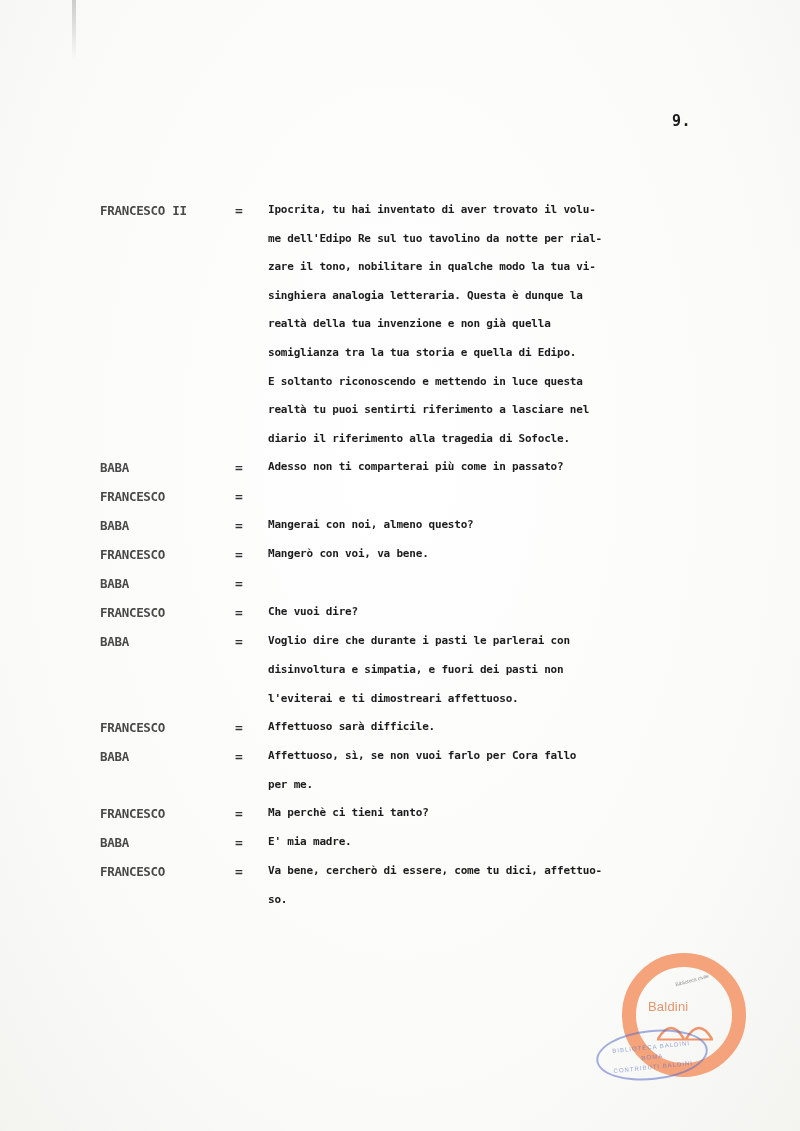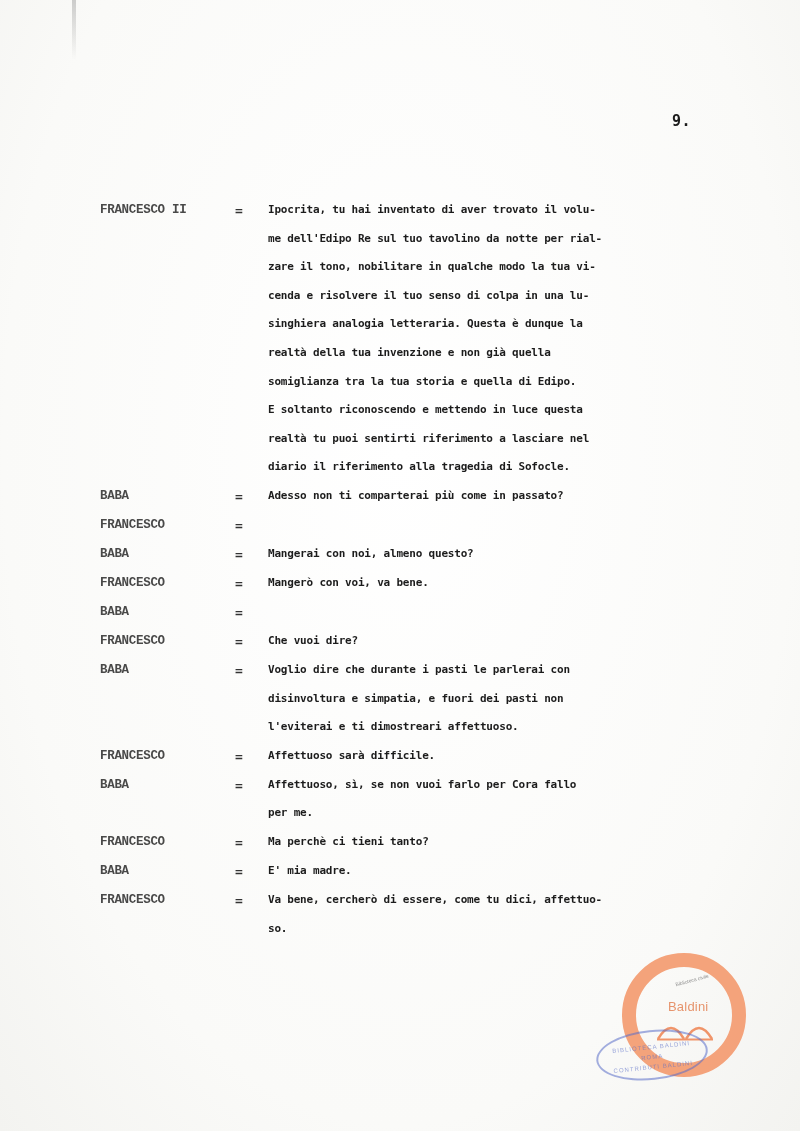--- a/index.html
+++ b/index.html
@@ -47,21 +47,20 @@
   }
   .speaker {
     width: 135px;
     flex: 0 0 135px;
     font-size: 12.5px;
     line-height: 29px;
     letter-spacing: -0.3px;
     color: #2a2a2a;
     font-weight: bold;
     opacity: 0.85;
-    font-family: Liberation Mono, monospace;
   }
   .eq {
     width: 33px;
     flex: 0 0 33px;
     font-size: 13px;
     line-height: 29px;
     font-weight: bold;
     color: #333;
   }
   .lines {
@@ -96,21 +95,21 @@
     left: 36px;
     top: 10px;
     font-size: 5px;
     color: #888;
     line-height: 6px;
     transform: rotate(-15deg);
     width: 40px;
   }
   .stamp-brand {
     position: absolute;
-    left: 32px;
+    left: 12px;
     top: 32px;
     font-size: 13px;
     color: #e58a5f;
     letter-spacing: 0.2px;
   }
   .stamp-arches {
     position: absolute;
     left: 20px;
     top: 52px;
     width: 58px;
@@ -148,21 +147,20 @@
   <div class="page-number">9.</div>
 
   <div class="script" id="script">
       <div class="entry">
         <div class="speaker">FRANCESCO II</div>
         <div class="eq">=</div>
         <div class="lines">
           <div class="line">Ipocrita, tu hai inventato di aver trovato il volu-</div>
           <div class="line">me dell'Edipo Re sul tuo tavolino da notte per rial-</div>
           <div class="line">zare il tono, nobilitare in qualche modo la tua vi-</div>
-          <div class="line">cenda e risolvere il tuo senso di colpa in una lu-</div>
           <div class="line">singhiera analogia letteraria. Questa è dunque la</div>
           <div class="line">realtà della tua invenzione e non già quella</div>
           <div class="line">somiglianza tra la tua storia e quella di Edipo.</div>
           <div class="line">E soltanto riconoscendo e mettendo in luce questa</div>
           <div class="line">realtà tu puoi sentirti riferimento a lasciare nel</div>
           <div class="line">diario il riferimento alla tragedia di Sofocle.</div>
         </div>
       </div>
       <div class="entry">
         <div class="speaker">BABA</div>

